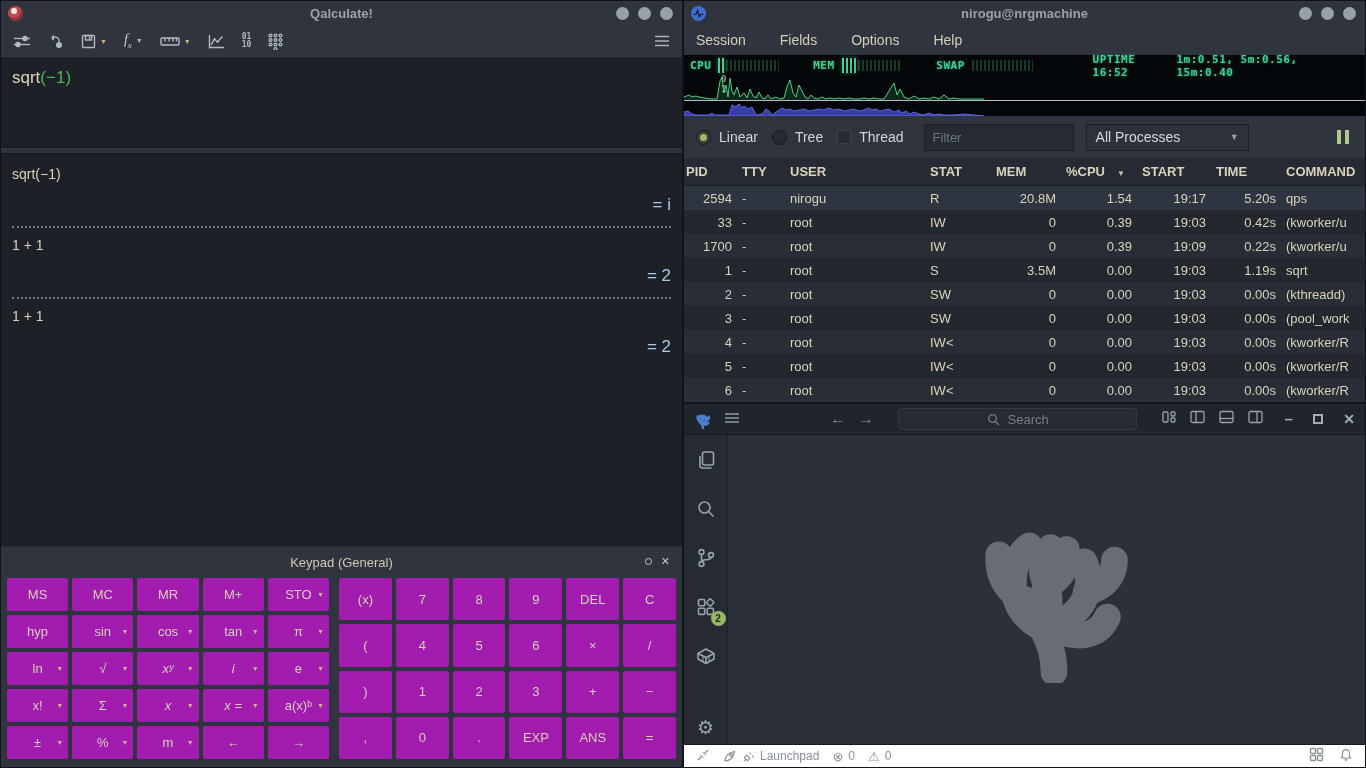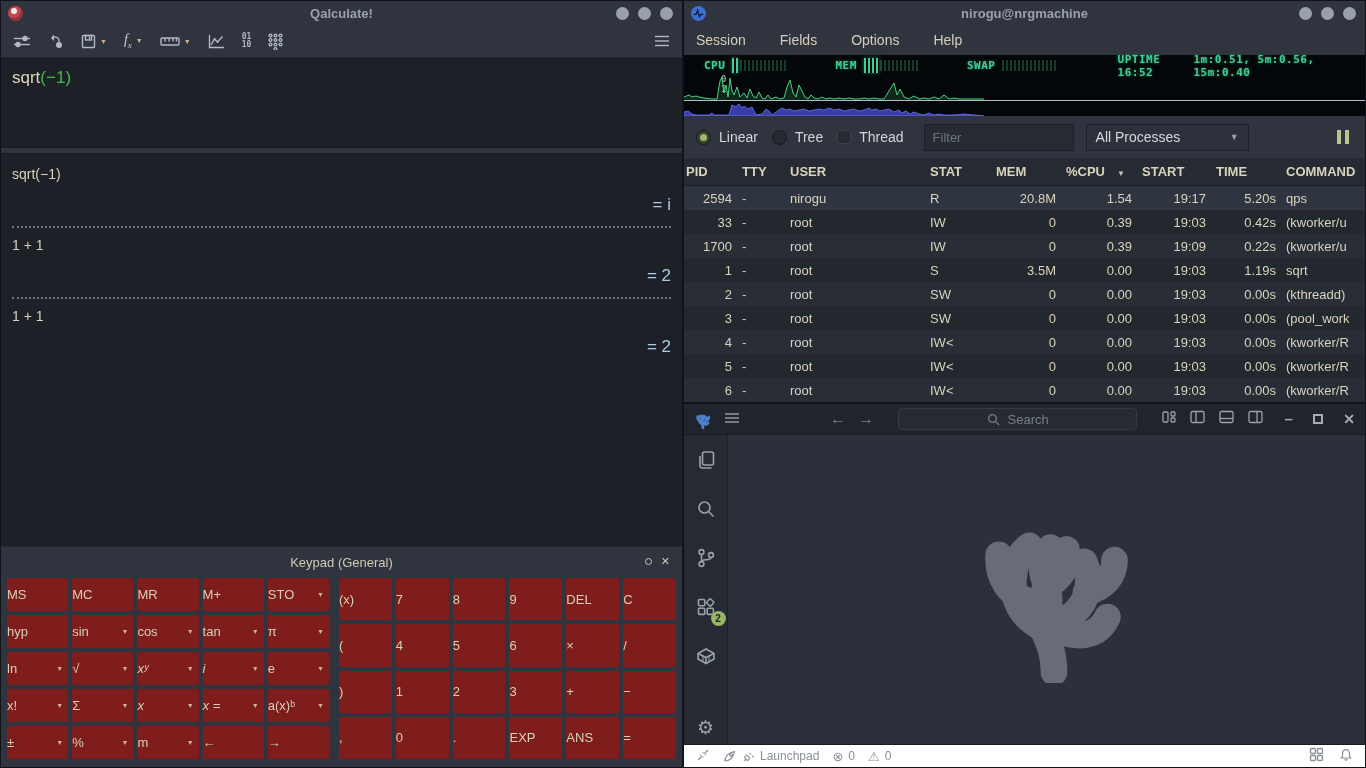--- a/index.html
+++ b/index.html
@@ -36,30 +36,30 @@
   .hist-result{text-align:right;color:#a9cbe3;font-size:17px;margin-top:13px}
   .hist-sep{border-top:2px dotted #70767f;margin:3px 0 7px}
   .keypad{flex:0 0 221px;background:#2f343f;padding:2px 6px 8px;border-top:1px solid #262b33}
   .keypad-head{height:26px;position:relative;display:flex;align-items:center;justify-content:center;color:#cfc9b2;font-size:13px}
   .kctrls{position:absolute;right:6px;top:7px;display:flex;gap:9px;align-items:center}
   .kp-circle{width:7px;height:7px;border:1.5px solid #cfc9b2;border-radius:50%}
   .kp-x{font-size:11px;color:#cfc9b2;line-height:10px}
   .keypad-grids{display:flex;gap:10px;height:181px;margin-top:3px}
   .kgrid-left{flex:0 0 322px;display:grid;grid-template-columns:repeat(5,1fr);grid-auto-rows:1fr;gap:4px}
   .kgrid-right{flex:1;display:grid;grid-template-columns:repeat(6,1fr);grid-auto-rows:1fr;gap:4px}
-  .kbtn{background:#7f1d1d;border-radius:2px;display:flex;align-items:center;color:#d6d0b9;font-size:13px;position:relative}
+  .kbtn{background:#a21caf;border-radius:2px;display:flex;align-items:center;justify-content:center;color:#d6d0b9;font-size:13px;position:relative}
   .kbtn.italic .lbl{font-style:italic}
   .kbtn .dd{position:absolute;right:5px;font-size:7px;color:#c9b48c}
 
   
   .qps{left:683px;top:0;width:683px;height:403px;background:#2f343f;display:flex;flex-direction:column}
   .menubar{height:30px;flex:0 0 30px;display:flex;align-items:center;gap:34px;padding:0 12px;color:#d6cfb8;font-size:14px}
   .lcd{height:61px;flex:0 0 61px;background:#04070a;position:relative;color:#3ecf95;font-family:"DejaVu Sans Mono",monospace}
   .lcd-row{position:absolute;top:3px;left:0;right:0;height:15px;font-size:11px;font-weight:bold;letter-spacing:.5px;display:flex;align-items:center;text-shadow:0 0 3px rgba(62,207,149,.55)}
-  .lcd-label{margin-left:20px}
+  .lcd-label{margin-left:6px}
   .meter{height:11px;width:62px;margin:0 28px 0 7px;background:repeating-linear-gradient(90deg,#163a28 0 2px,transparent 2px 4px);position:relative}
   .meter .lit{position:absolute;left:0;top:-2px;bottom:-2px;background:repeating-linear-gradient(90deg,#3ecf95 0 2px,transparent 2px 4px);box-shadow:0 0 4px rgba(62,207,149,.5)}
   .lcd-uptime{margin-left:32px}
   .lcd-load{margin-left:auto;margin-right:7px}
   .graphs{position:absolute;top:20px;left:0;right:0;bottom:0}
   .cpu-svg{position:absolute;top:0;left:0}
   .hline{position:absolute;top:25px;left:0;right:0;height:1px;background:#b6bcc4}
   .net-svg{position:absolute;top:26px;left:0}
   .scale{position:absolute;font-size:9px;font-weight:bold;color:#8fa398;letter-spacing:0}
   .filterbar{height:42px;flex:0 0 42px;display:flex;align-items:center;padding:0 12px;gap:8px;color:#d2d5d9;font-size:14px}

